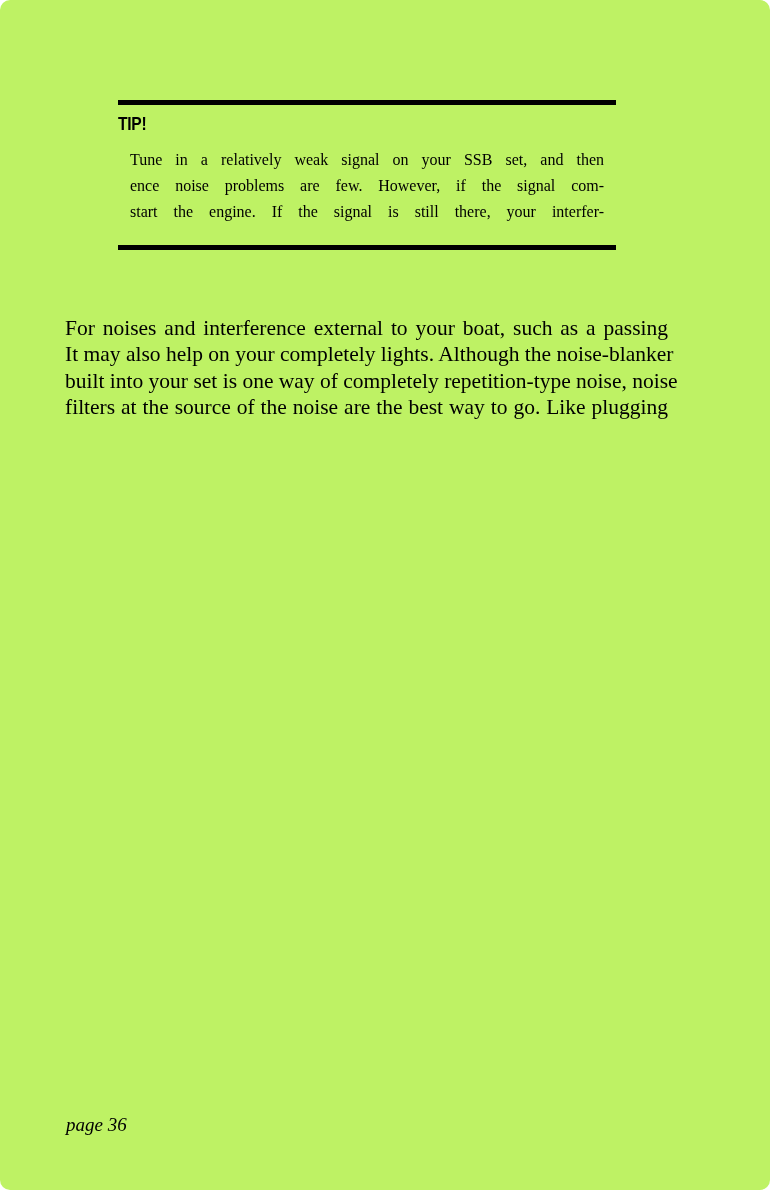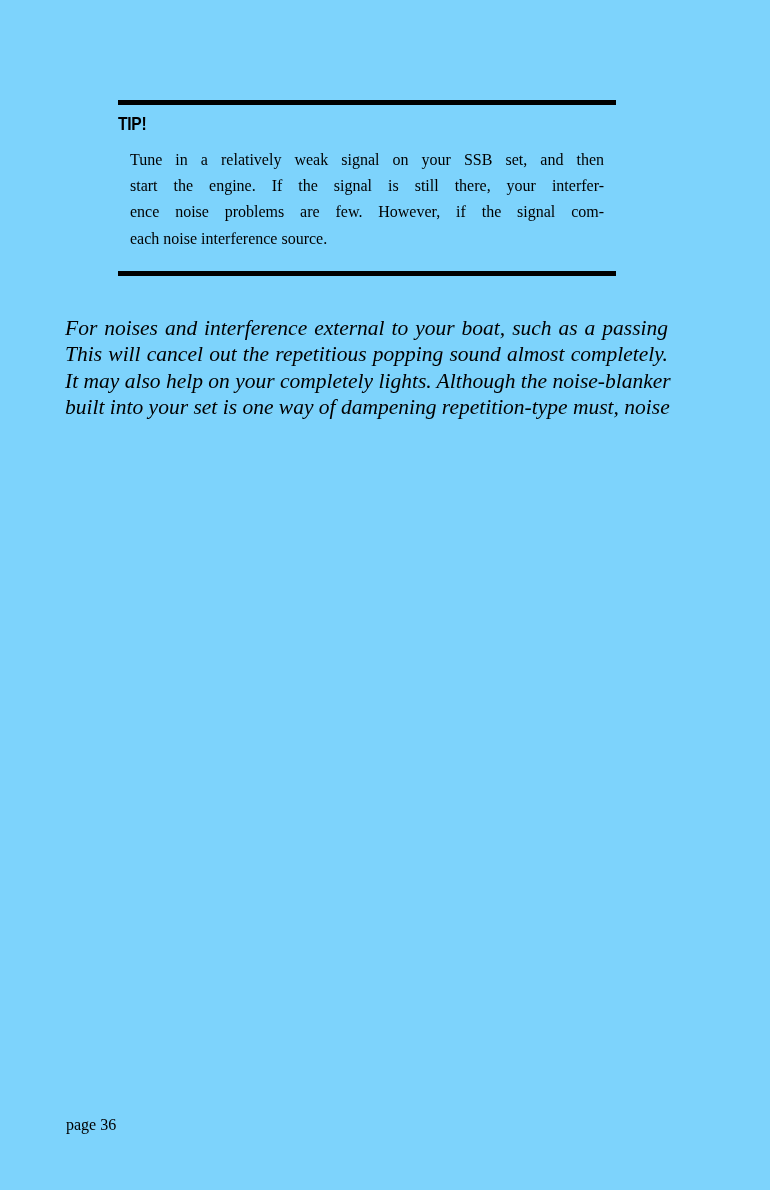--- a/index.html
+++ b/index.html
@@ -13,21 +13,22 @@
     position: relative;
     overflow: hidden;
     font-family: "Liberation Serif", "DejaVu Serif", serif;
     color: #000000;
     -webkit-font-smoothing: antialiased;
   }
 
   .page {
     position: absolute;
     inset: 0;
-    background: #7dd3fc;
+    background: #bef264;
+    border-radius: 10px;
   }
 
   
   .tip-box {
     position: absolute;
     left: 118px;
     top: 100px;
     width: 498px;
   }
   .tip-rule {
@@ -76,57 +77,56 @@
     top: 315px;
     width: 603px;
     font-size: 21.5px;
     line-height: 26.3px;
   }
   .body-block .ln {
     display: block;
     text-align: justify;
     text-align-last: justify;
     white-space: nowrap;
-    font-style: italic;
   }
   .body-block .ln.last {
     text-align-last: left;
   }
 
   
   .footer {
     position: absolute;
     left: 66px;
     top: 1113px;
-    font-size: 16px;
+    font-style: italic;
+    font-size: 19px;
     line-height: 24px;
     color: #000000;
   }
 </style>
 </head>
 <body>
 
 <div class="page">
 
   <div class="tip-box">
     <div class="tip-rule"></div>
     <div class="tip-inner">
       <div class="tip-heading">TIP!</div>
       <div class="tip-body">
         <span class="ln">Tune in a relatively weak signal on your SSB set, and then</span>
+        <span class="ln">ence noise problems are few. However, if the signal com-</span>
         <span class="ln">start the engine. If the signal is still there, your interfer-</span>
-        <span class="ln">ence noise problems are few. However, if the signal com-</span>
-        <span class="ln last">each noise interference source.</span>
       </div>
     </div>
     <div class="tip-rule tip-rule-bottom"></div>
   </div>
 
   <div class="body-block">
     <span class="ln">For noises and interference external to your boat, such as a passing</span>
-    <span class="ln">This will cancel out the repetitious popping sound almost completely.</span>
     <span class="ln">It may also help on your completely lights. Although the noise-blanker</span>
-    <span class="ln">built into your set is one way of dampening repetition-type must, noise</span>
+    <span class="ln">built into your set is one way of completely repetition-type noise, noise</span>
+    <span class="ln">filters at the source of the noise are the best way to go. Like plugging</span>
   </div>
 
   <div class="footer">page 36</div>
 
 </div>
 
 </body></html>

